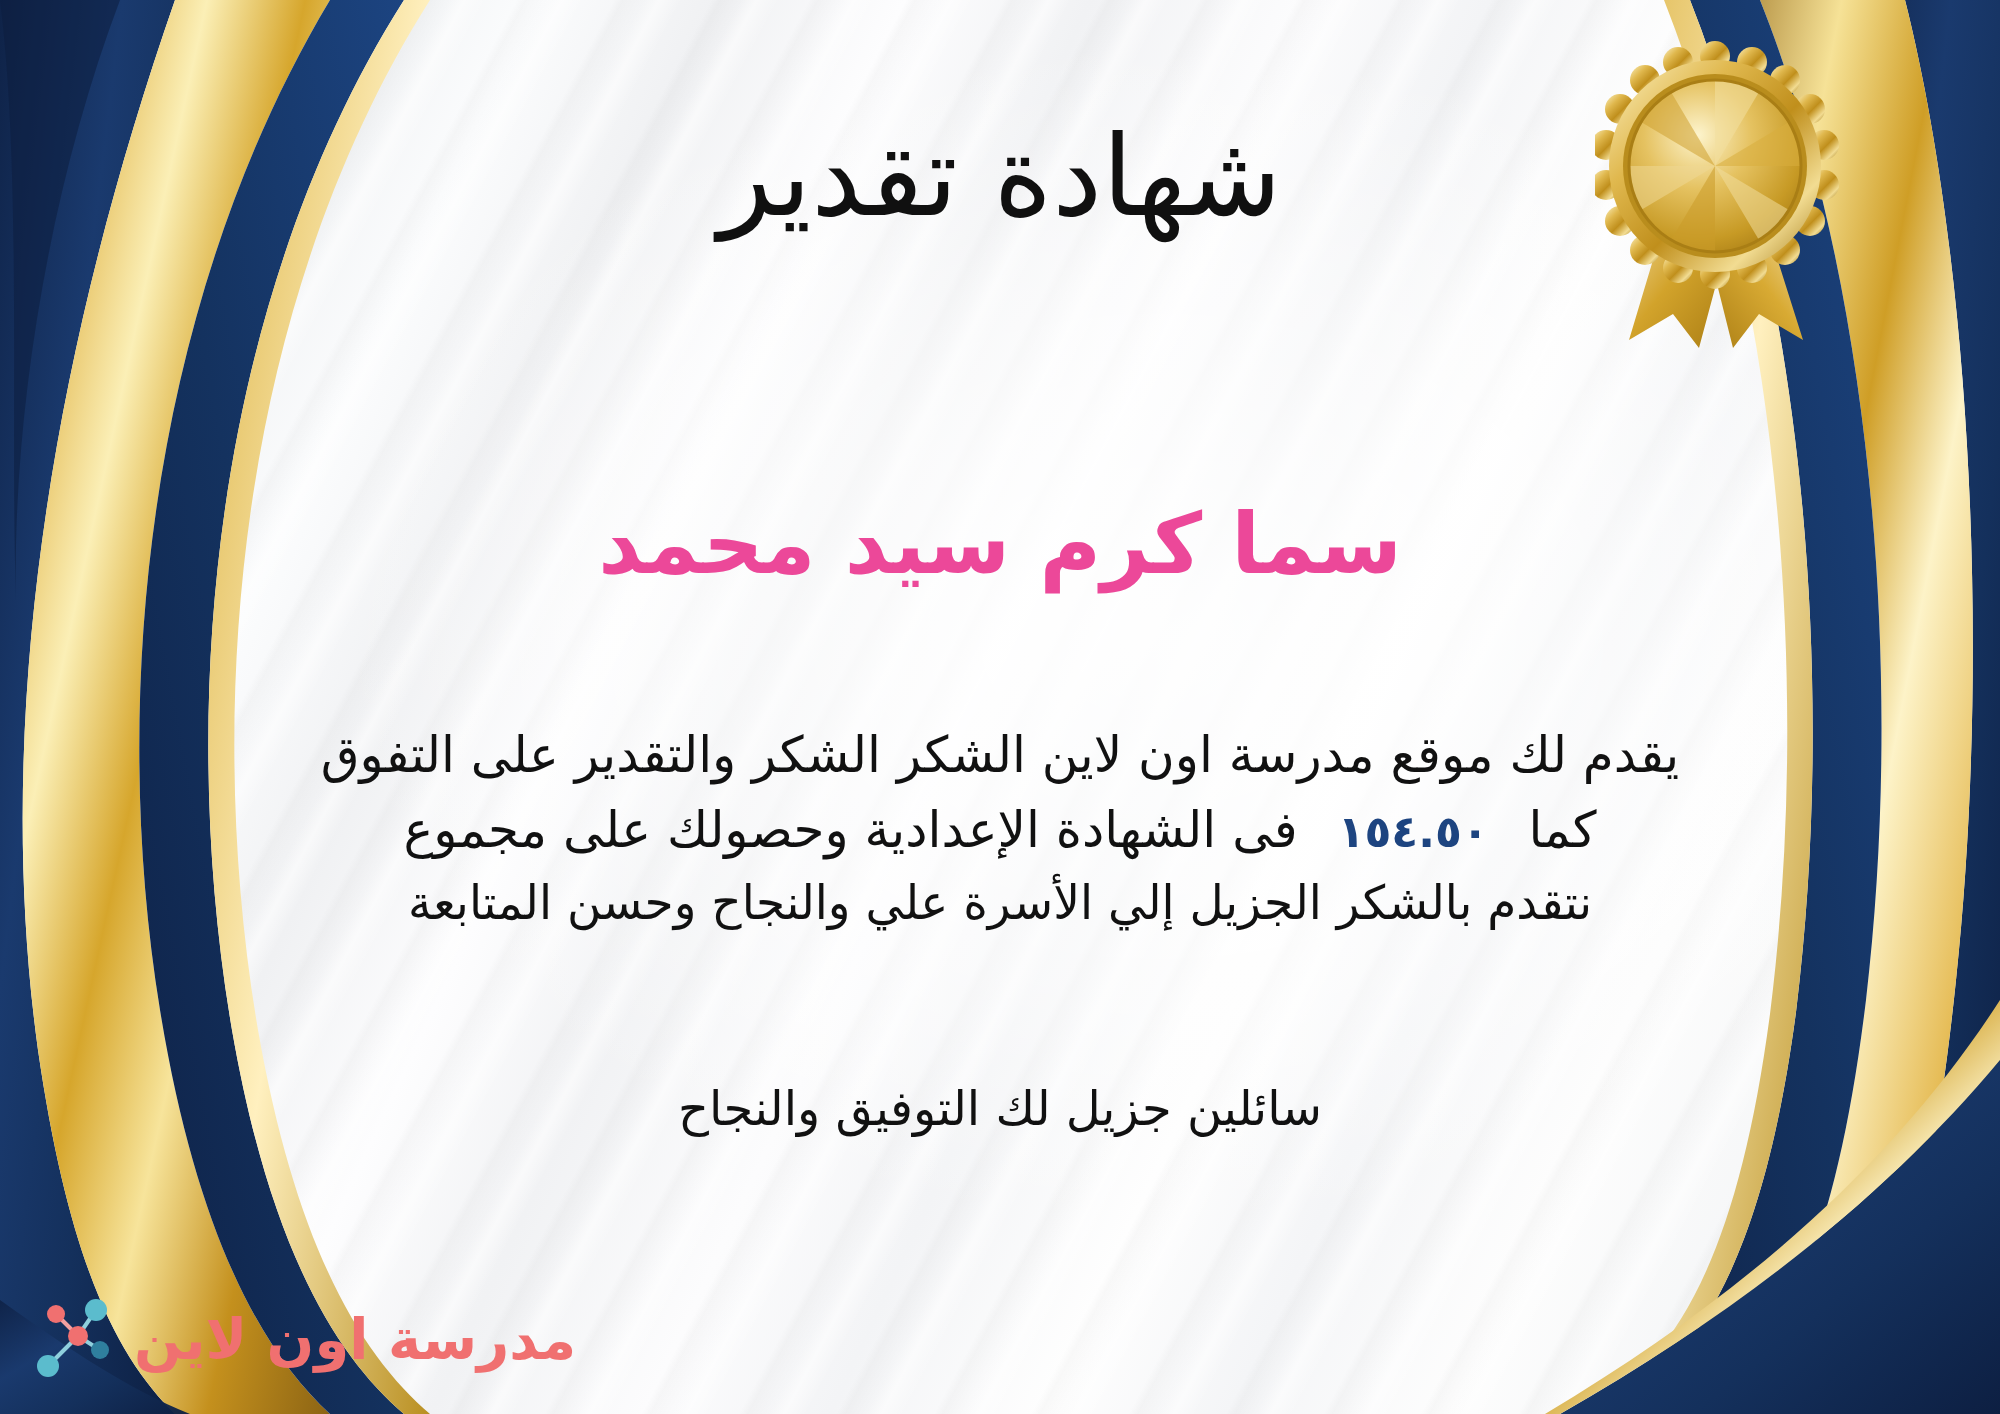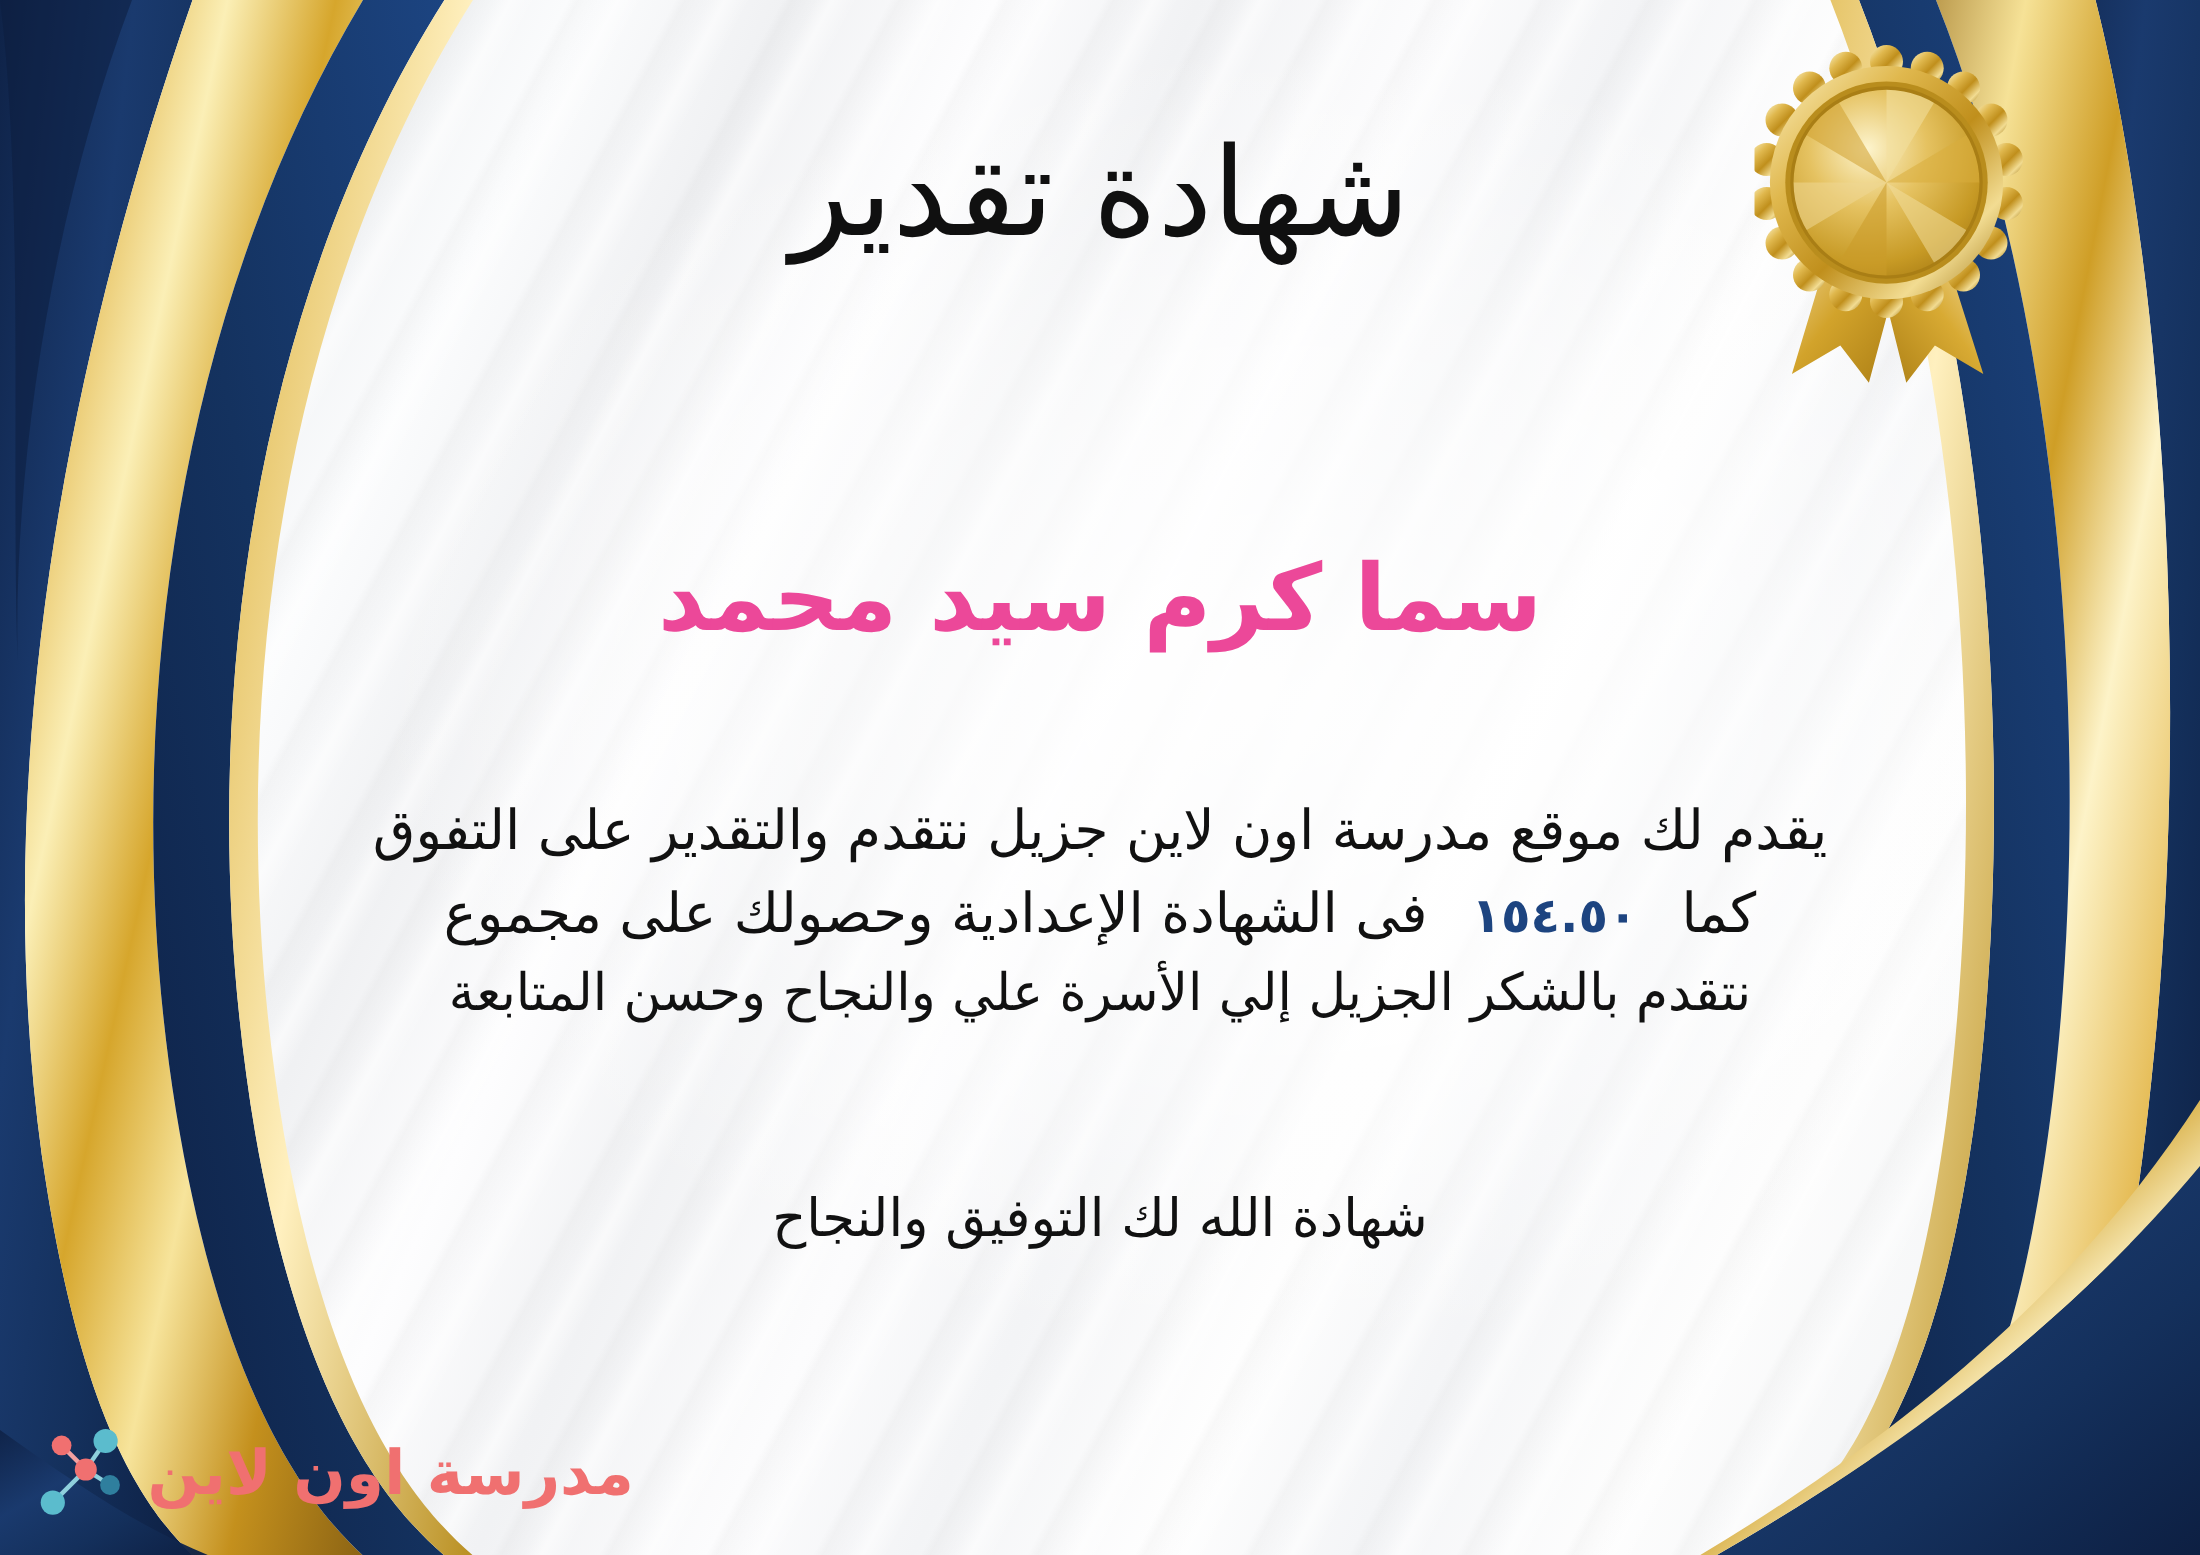--- a/index.html
+++ b/index.html
@@ -362,32 +362,32 @@
     </svg>
   </div>
 
   <div class="content">
 
     <div class="title">شهادة تقدير</div>
 
     <div class="student-name">سما كرم سيد محمد</div>
 
     <div class="body-block">
-      <span class="body-line l1">يقدم لك موقع مدرسة اون لاين جزيل نتقدم  والتقدير على التفوق</span>
+      <span class="body-line l1">يقدم لك موقع مدرسة اون لاين الشكر الشكر  والتقدير على التفوق</span>
 
       <span class="body-line l2">
         <span>كما</span>
         <span class="score">١٥٤.٥٠</span>
         <span>فى الشهادة الإعدادية وحصولك على مجموع</span>
       </span>
 
       <span class="body-line l3">نتقدم  بالشكر الجزيل إلي الأسرة علي والنجاح وحسن المتابعة</span>
     </div>
 
-    <div class="closing">شهادة الله لك التوفيق  والنجاح</div>
+    <div class="closing">سائلين جزيل لك التوفيق  والنجاح</div>
   </div>
 
   <div class="brand">
     <div class="brand-text">
       <div class="brand-ar">مدرسة اون لاين</div>
     </div>
     <div class="brand-mark">
       <svg viewBox="0 0 86 96" xmlns="http://www.w3.org/2000/svg">
         <line x1="22" y1="74" x2="52" y2="44" stroke="#8fd0dd" stroke-width="4"></line>
         <line x1="52" y1="44" x2="70" y2="18" stroke="#8fd0dd" stroke-width="4"></line>

